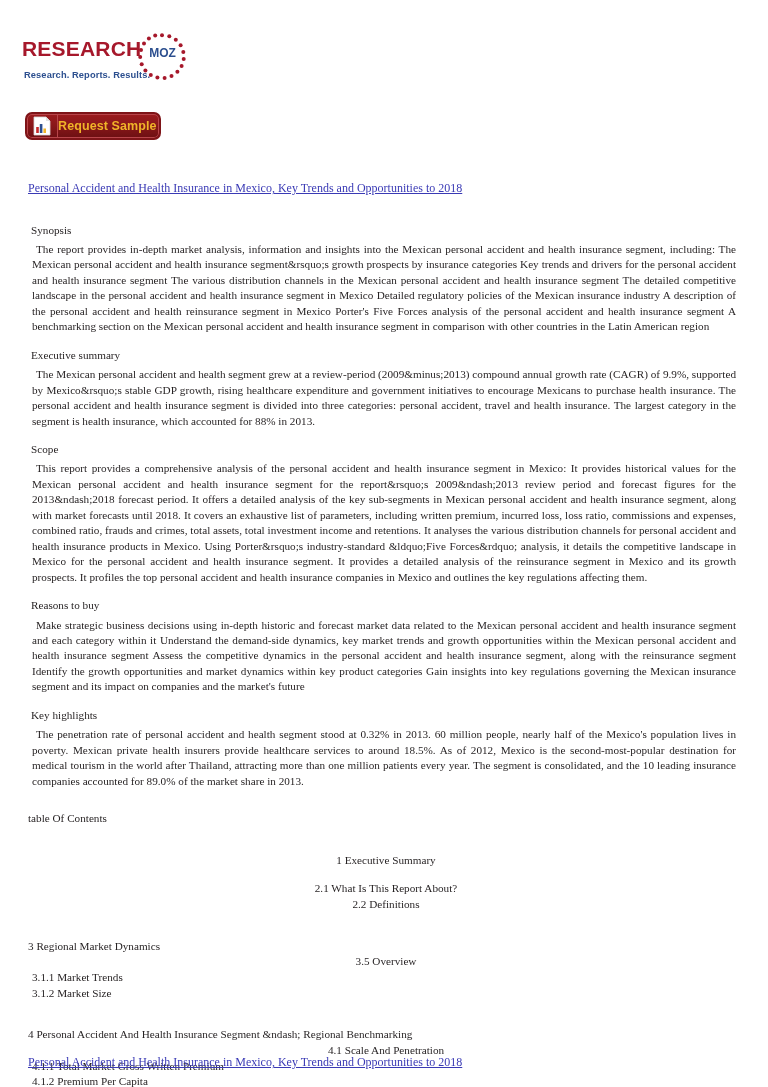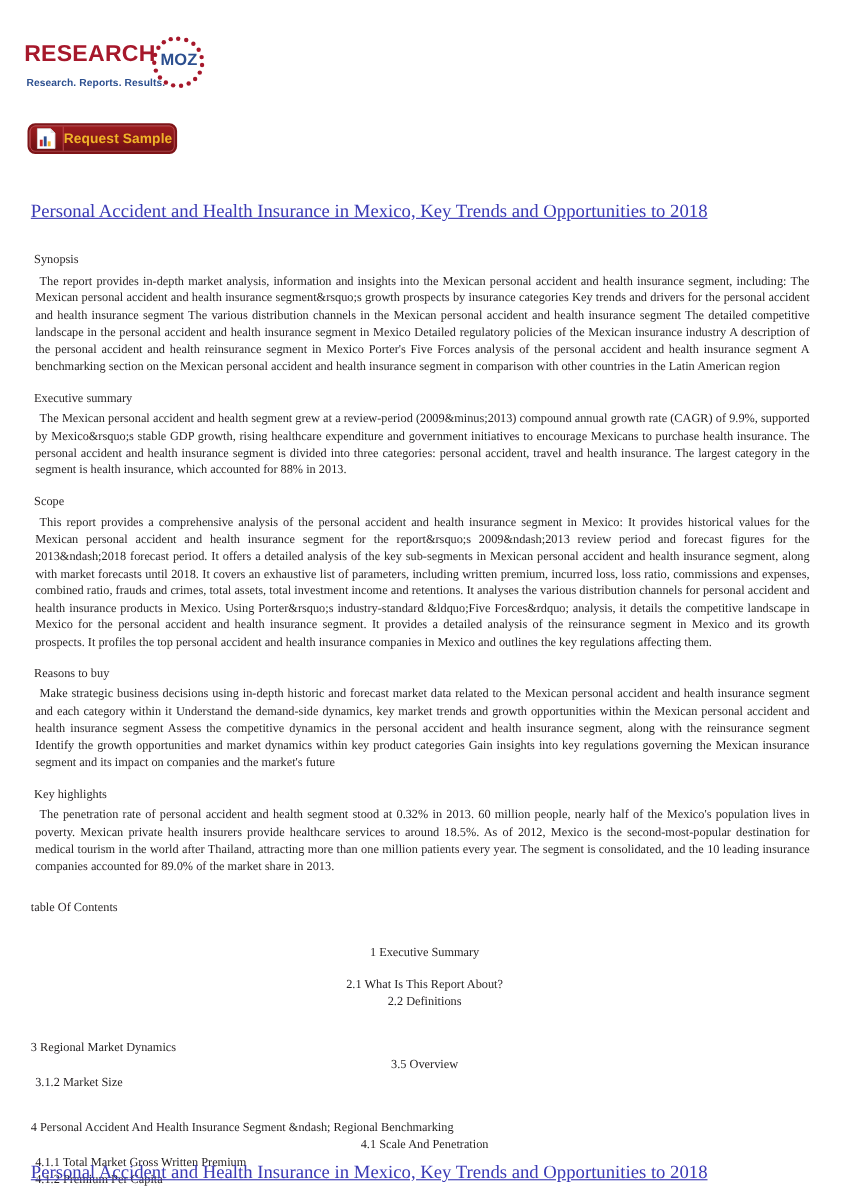--- a/index.html
+++ b/index.html
@@ -56,21 +56,21 @@
   }
   #logo-badge svg { display: block; }
   #logo-moz {
     position: absolute;
     left: 124px;
     top: 19px;
     width: 33px;
     text-align: center;
     font-family: "Liberation Sans", "DejaVu Sans", sans-serif;
     font-weight: bold;
-    font-size: 15px;
+    font-size: 12px;
     color: #2c4f8f;
     line-height: 1;
   }
 
   
   #request-sample-button {
     position: absolute;
     left: 25px;
     top: 112px;
     width: 136px;
@@ -111,21 +111,21 @@
 
   
   #doc {
     position: absolute;
     left: 28px;
     top: 180px;
     width: 712px;
   }
   .doclink {
     display: block;
-    font-size: 17px;
+    font-size: 12px;
     color: #3a3ab5;
     text-decoration: underline;
     line-height: 1.38;
     cursor: pointer;
     white-space: nowrap;
   }
   .section-head {
     font-size: 11.2px;
     line-height: 1.38;
     margin-top: 13px;
@@ -244,20 +244,21 @@
     <div class="toc-gap-sm"></div>
     <div>
       <div class="toc-line toc-l2">2.1 What Is This Report About?</div>
       <div class="toc-line toc-l2">2.2 Definitions</div>
     </div>
 
     <div class="toc-gap"></div>
     <div>
       <div class="toc-line toc-l1">3 Regional Market Dynamics</div>
       <div class="toc-line toc-l2">3.5 Overview</div>
+      <div class="toc-line toc-l3">3.1.1 Market Trends</div>
       <div class="toc-line toc-l3">3.1.2 Market Size</div>
     </div>
 
     <div class="toc-gap"></div>
     <div>
       <div class="toc-line toc-l1">4 Personal Accident And Health Insurance Segment &amp;ndash; Regional Benchmarking</div>
       <div class="toc-line toc-l2">4.1 Scale And Penetration</div>
       <div class="toc-line toc-l3">4.1.1 Total Market Gross Written Premium</div>
       <div class="toc-line toc-l3">4.1.2 Premium Per Capita</div>
 

